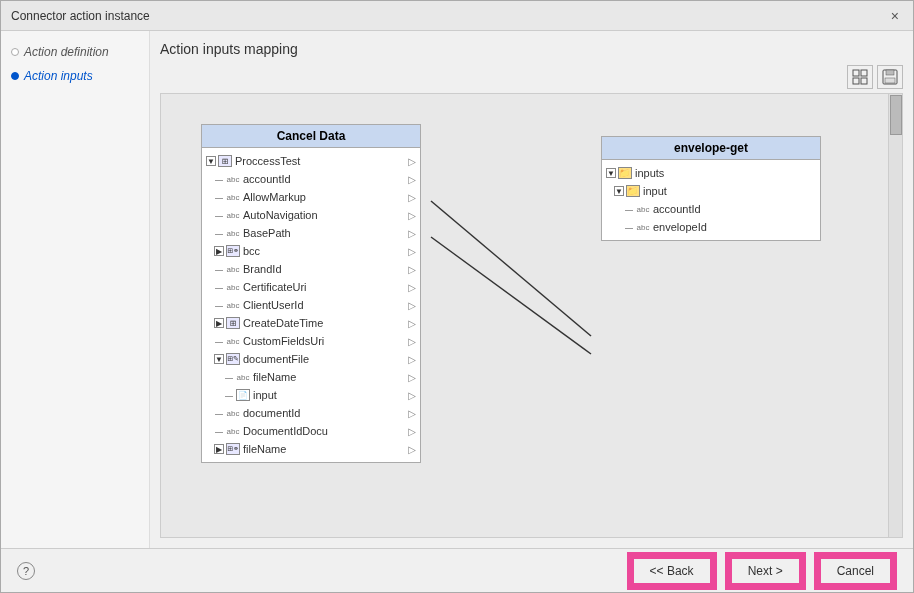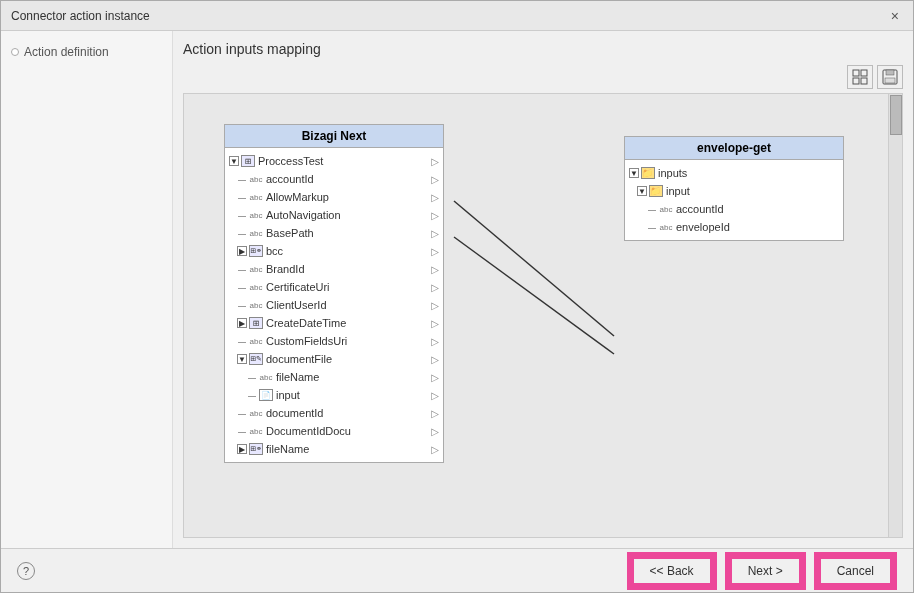--- a/index.html
+++ b/index.html
@@ -39,27 +39,28 @@
       line-height: 1;
     }
 
     .dialog-body {
       display: flex;
       flex: 1;
       overflow: hidden;
     }
 
     .sidebar {
-      width: 172px;
+      width: 149px;
       background: #f5f5f5;
       border-right: 1px solid #ddd;
       padding: 10px 0;
       display: flex;
       flex-direction: column;
       gap: 2px;
+      font-style: italic;
     }
 
     .sidebar-item {
       display: flex;
       align-items: center;
       gap: 5px;
       padding: 4px 10px;
       cursor: pointer;
       font-size: 12px;
       color: #555;
@@ -287,20 +288,24 @@
     <span class="title-bar-title">Connector action instance</span>
     <button class="close-btn">×</button>
   </div>
 
   <div class="dialog-body">
 
     <div class="sidebar">
       <div class="sidebar-item">
         <div class="sidebar-dot"></div>
         <span>Action definition</span>
+      </div>
+      <div class="sidebar-item active">
+        <div class="sidebar-dot"></div>
+        <span>Action inputs</span>
       </div>
     </div>
 
     <div class="main-area">
       <div class="main-title">Action inputs mapping</div>
 
       <div class="toolbar-row">
         <button class="toolbar-btn" title="Arrange">
           <svg width="16" height="16" viewBox="0 0 16 16">
             <rect x="1" y="1" width="6" height="6" fill="none" stroke="#555" stroke-width="1"></rect>
@@ -322,21 +327,21 @@
         <div class="mapping-inner">
 
           <svg class="connections">
 
             <line x1="270" y1="107" x2="430" y2="242" stroke="#333" stroke-width="1.5"></line>
 
             <line x1="270" y1="143" x2="430" y2="260" stroke="#333" stroke-width="1.5"></line>
           </svg>
 
           <div class="data-panel left-panel">
-            <div class="panel-header">Bizagi Next</div>
+            <div class="panel-header">Cancel Data</div>
             <div class="panel-body">
 
               <div class="tree-item">
                 <span class="expand-icon">▼</span>
                 <span class="type-icon icon-table" style="background:#e8e8ff;border:1px solid #888;font-size:8px;padding:1px;">⊞</span>
                 <span>ProccessTest</span>
                 <span class="arrow-indicator">▷</span>
               </div>
 
               <div class="tree-item indent-1">

